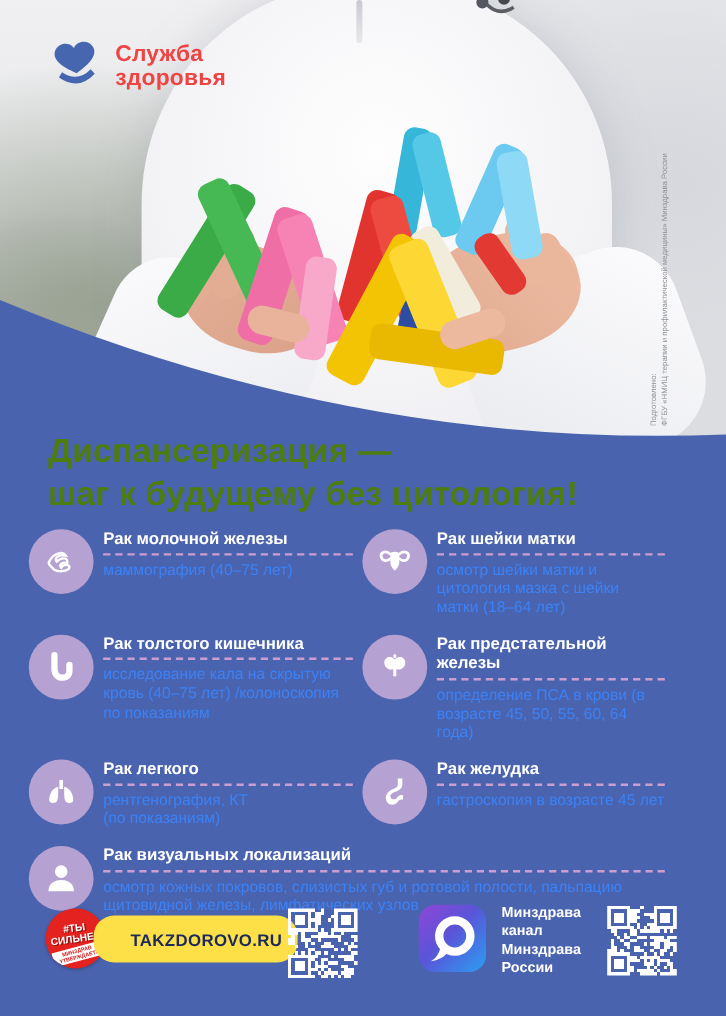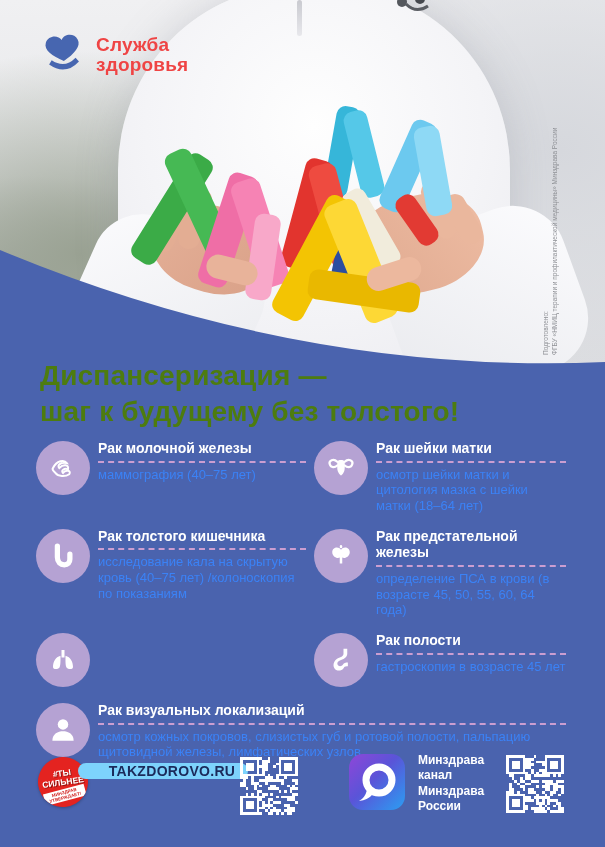--- a/index.html
+++ b/index.html
@@ -38,33 +38,33 @@
   .curve{position:absolute;left:0;top:240px;}
   .blue-body{position:absolute;left:0;top:368px;width:605px;height:479px;background:#4a63ae;}
   .credit{position:absolute;left:560px;top:337px;width:258px;height:18px;
     transform:rotate(-90deg);transform-origin:left bottom;
     font-size:6.5px;line-height:1.35;color:#8e9095;white-space:pre-line;}
 
   .title{position:absolute;left:40px;top:358px;width:540px;color:#4d7c0f;
     font-size:28px;line-height:1.3;font-weight:700;letter-spacing:.2px;}
 
   
-  .items{position:absolute;left:36px;top:440px;width:530px;display:grid;
+  .items{position:absolute;left:24px;top:440px;width:530px;display:grid;
     grid-template-columns:270px 252px;column-gap:8px;row-gap:14px;}
   .item{position:relative;padding-left:62px;min-height:56px;}
   .item.span2{grid-column:1 / -1;}
   .icircle{position:absolute;left:0;top:1px;width:54px;height:54px;border-radius:50%;
     background:#b5a2d3;display:flex;align-items:center;justify-content:center;}
   .ititle{color:#fff;font-size:14px;font-weight:700;padding-bottom:4px;
     border-bottom:2px dashed #cb9ed1;margin-bottom:4px;line-height:1.2;}
   .idesc{color:#3b82f6;font-size:13px;line-height:1.2;white-space:pre-line;}
 
   
-  .pill{position:absolute;left:78px;top:763px;width:152px;height:16px;border-radius:17px;
-    background:#7dd3fc;display:flex;align-items:center;justify-content:center;padding-left:18px;}
+  .pill{position:absolute;left:78px;top:763px;width:152px;height:39px;border-radius:17px;
+    background:#fde047;display:flex;align-items:center;justify-content:center;padding-left:18px;}
   .pill span{color:#1b2a5a;font-weight:800;font-size:14px;letter-spacing:.3px;}
   .badge{position:absolute;left:38px;top:757px;width:50px;height:50px;border-radius:50%;
     background:#e42320;transform:rotate(-8deg);box-shadow:0 1px 3px rgba(0,0,0,.25);overflow:hidden;}
   .badge-top{color:#fff;font-weight:800;font-size:8.5px;line-height:1.05;text-align:center;
     padding-top:12px;text-shadow:1px 1px 0 #8f1512;white-space:pre-line;}
   .badge-sub{background:#fff;color:#d01f1d;font-size:4.5px;font-weight:800;
     transform:rotate(-7deg);text-align:center;margin:2px 4px 0 4px;padding:1px 0;line-height:1.15;}
   .qr{position:absolute;width:58px;height:58px;}
   .qr1{left:240px;top:757px;}
   .qr2{left:506px;top:755px;}
@@ -139,21 +139,21 @@
 
   <svg class="curve" width="605" height="132" viewBox="0 0 605 132">
     <path d="M0 10 Q 300 135 605 122 L605 132 L0 132 Z" fill="#4a63ae"></path>
   </svg>
   <div class="blue-body"></div>
 
   <div class="credit">Подготовлено:
 ФГБУ «НМИЦ терапии и профилактической медицины» Минздрава России</div>
 
   <div class="title">
-    <span>Диспансеризация —</span><br><span>шаг к будущему без толстого!</span>
+    <span>Диспансеризация —</span><br><span>шаг к будущему без цитология!</span>
   </div>
 
   <div class="items">
     <div class="item">
       <div class="icircle">
           <svg width="30" height="30" viewBox="0 0 24 24" fill="none" stroke="#fff" stroke-width="1.6" stroke-linecap="round">
             <path d="M4 12 C7 6 13 5 15 8 C10 7 7 10 9 12 C12 9 17 9 16 13 C13 12 10 14 12 16 C14 13 19 14 17 17 C14 19 8 19 6 16 C4 14 3 13 4 12"></path>
           </svg>
         </div>
       <div class="ititle">Рак молочной железы</div>
@@ -194,29 +194,32 @@
     </div>
 
     <div class="item">
       <div class="icircle">
           <svg width="30" height="30" viewBox="0 0 24 24" fill="#fff">
             <path d="M10.8 4 L13.2 4 L13.2 10 L10.8 10 Z"></path>
             <path d="M10 8.5 C6 9.5 4 13.5 4 17.5 C4 19.8 8.4 19.8 9.3 17.8 C10.2 15.8 10 11.5 10 8.5 Z"></path>
             <path d="M14 8.5 C18 9.5 20 13.5 20 17.5 C20 19.8 15.6 19.8 14.7 17.8 C13.8 15.8 14 11.5 14 8.5 Z"></path>
           </svg>
         </div>
+      <div class="ititle">Рак легкого</div>
+      <div class="idesc">рентгенография, КТ
+(по показаниям)</div>
     </div>
 
     <div class="item">
       <div class="icircle">
           <svg width="30" height="30" viewBox="0 0 24 24" fill="#fff">
             <path d="M14 3 L17 3 L17 7 C17 9.5 15 11 12 12 C9.4 12.9 8.6 14.3 9.3 15.8 C10 17.3 12.6 17.3 13.6 15.6 C14.3 14.4 15.5 14 17.5 14 L17.5 17 C14.8 17 14.7 17.6 13.9 18.7 C12.2 21.1 8 21 6.6 18.3 C5 15.2 6.8 11.5 11 10 C13.3 9.2 14 8.2 14 7 Z"></path>
           </svg>
         </div>
-      <div class="ititle">Рак полости</div>
+      <div class="ititle">Рак желудка</div>
       <div class="idesc">гастроскопия в возрасте 45 лет</div>
     </div>
 
     <div class="item span2">
       <div class="icircle">
           <svg width="30" height="30" viewBox="0 0 24 24" fill="#fff">
             <circle cx="12" cy="7.5" r="4.2"></circle>
             <path d="M3.5 20.5 C3.5 15 8 13 12 13 C16 13 20.5 15 20.5 20.5 Z"></path>
           </svg>
         </div>

